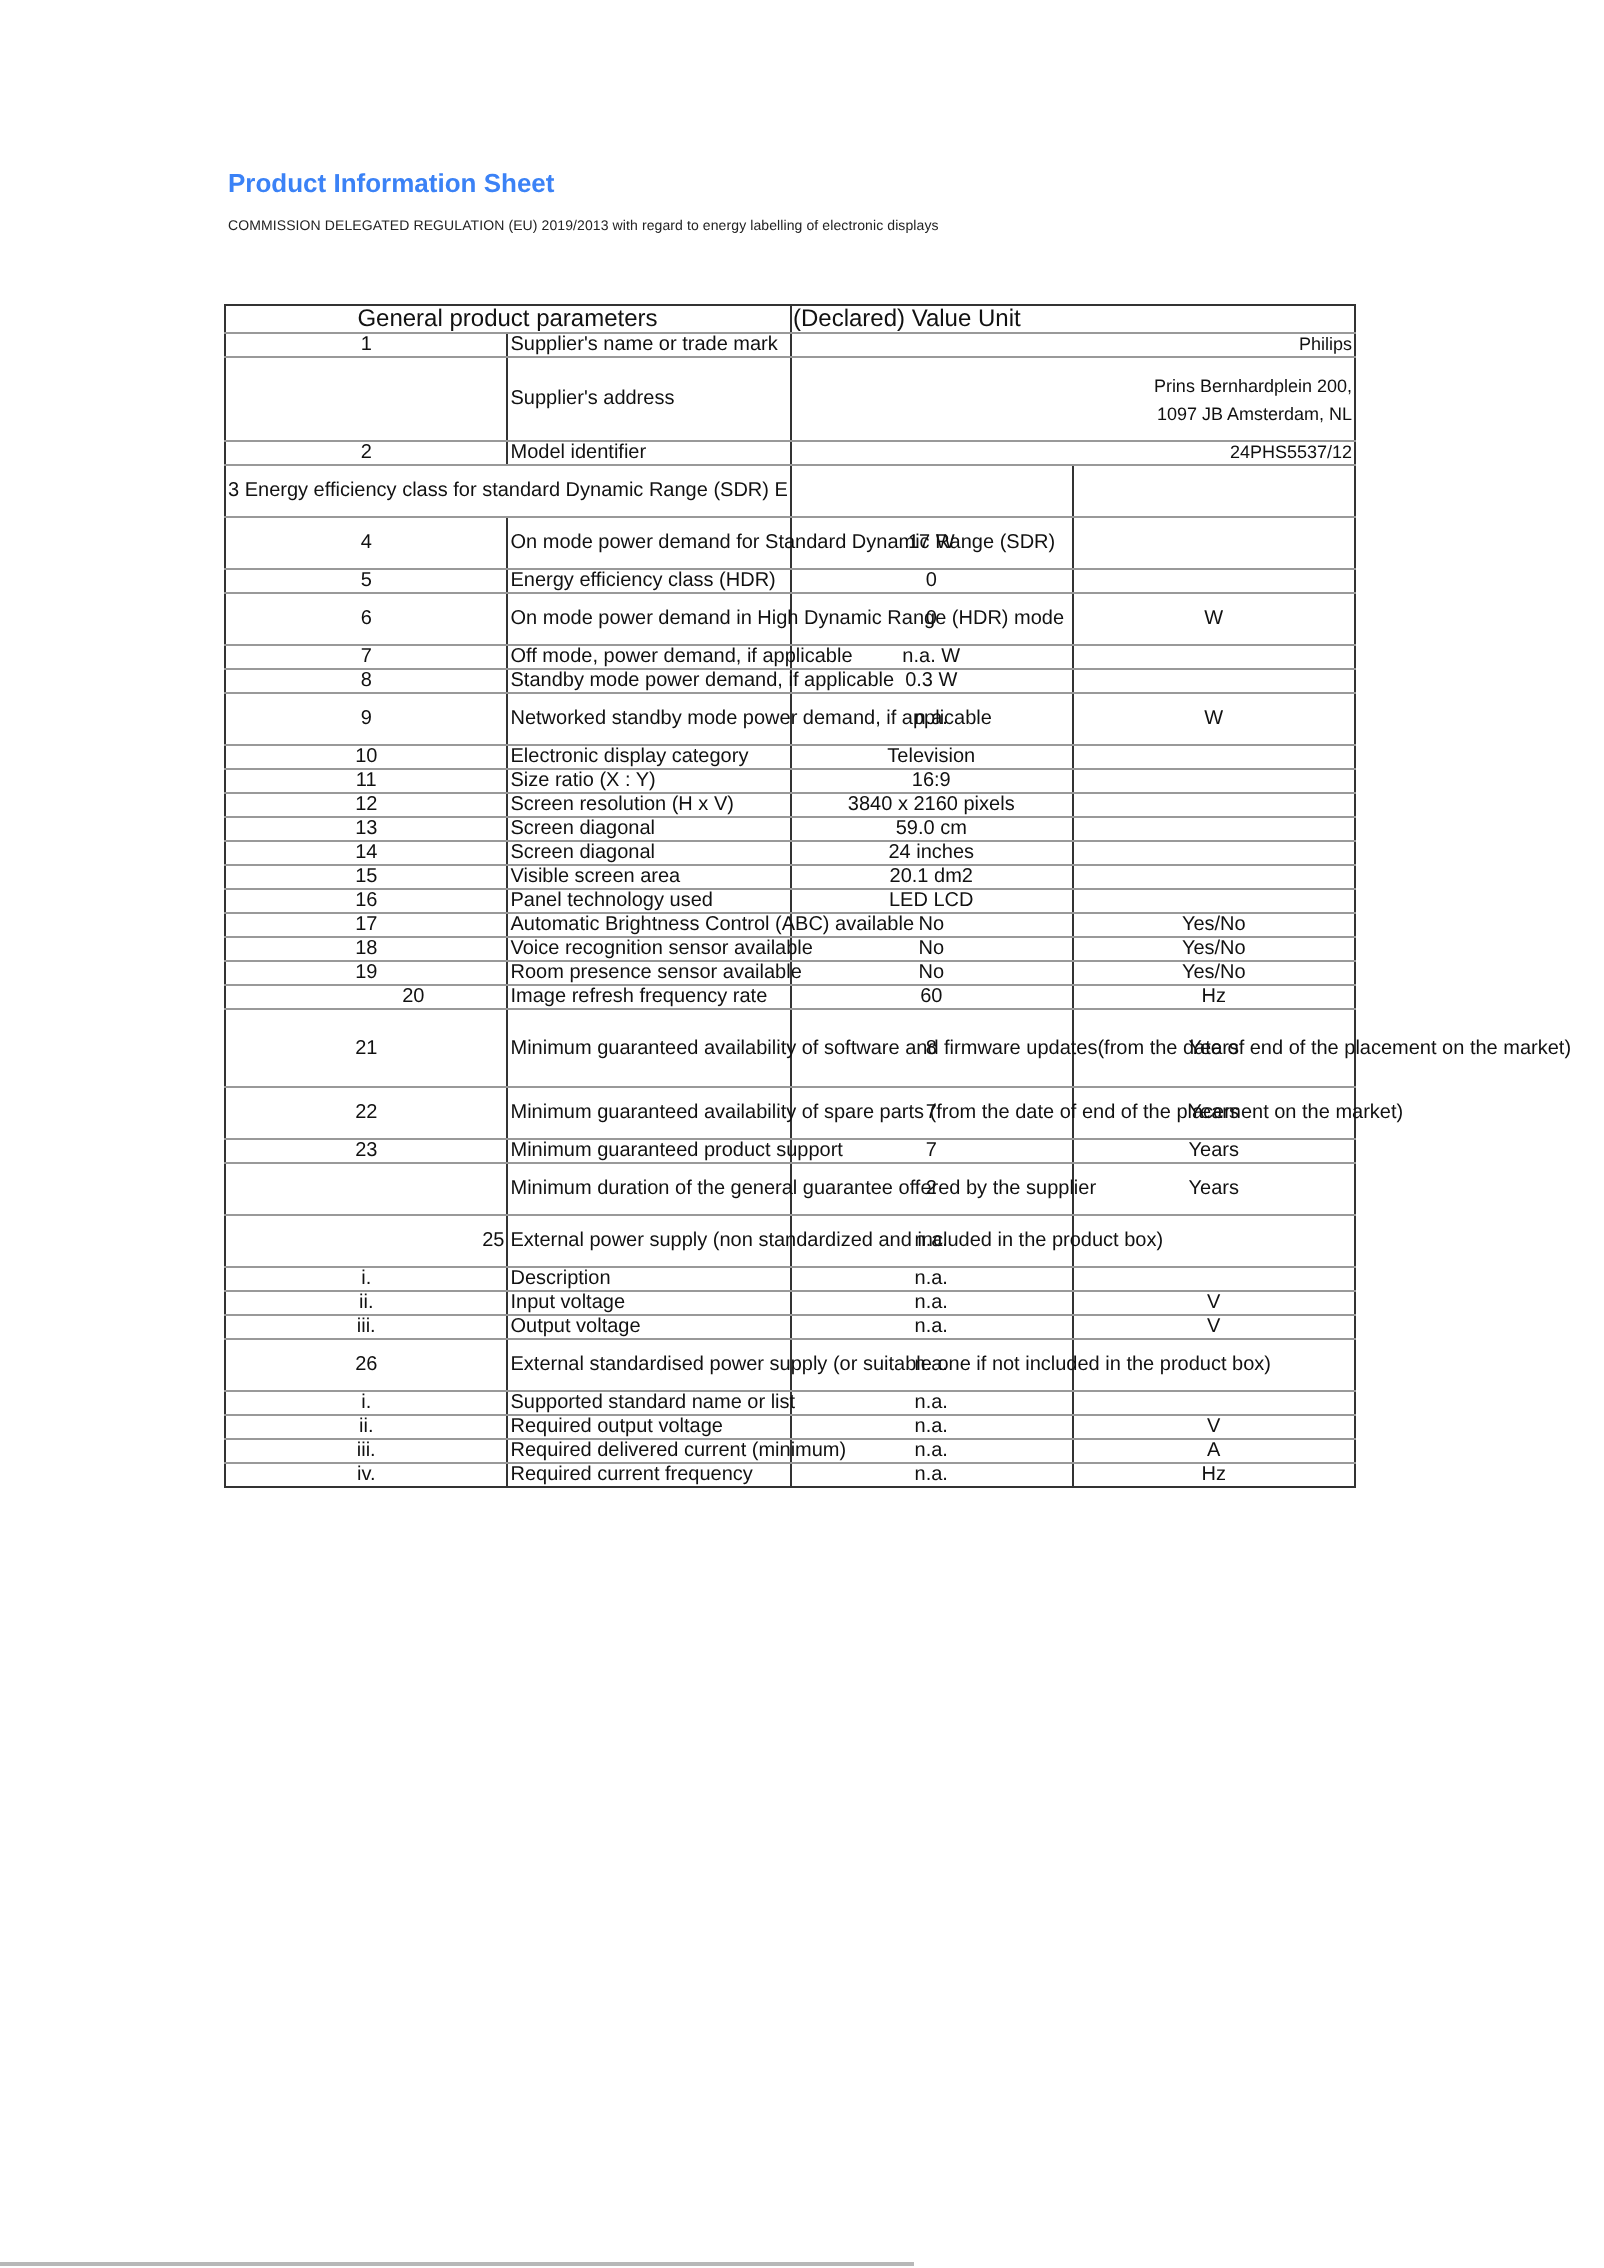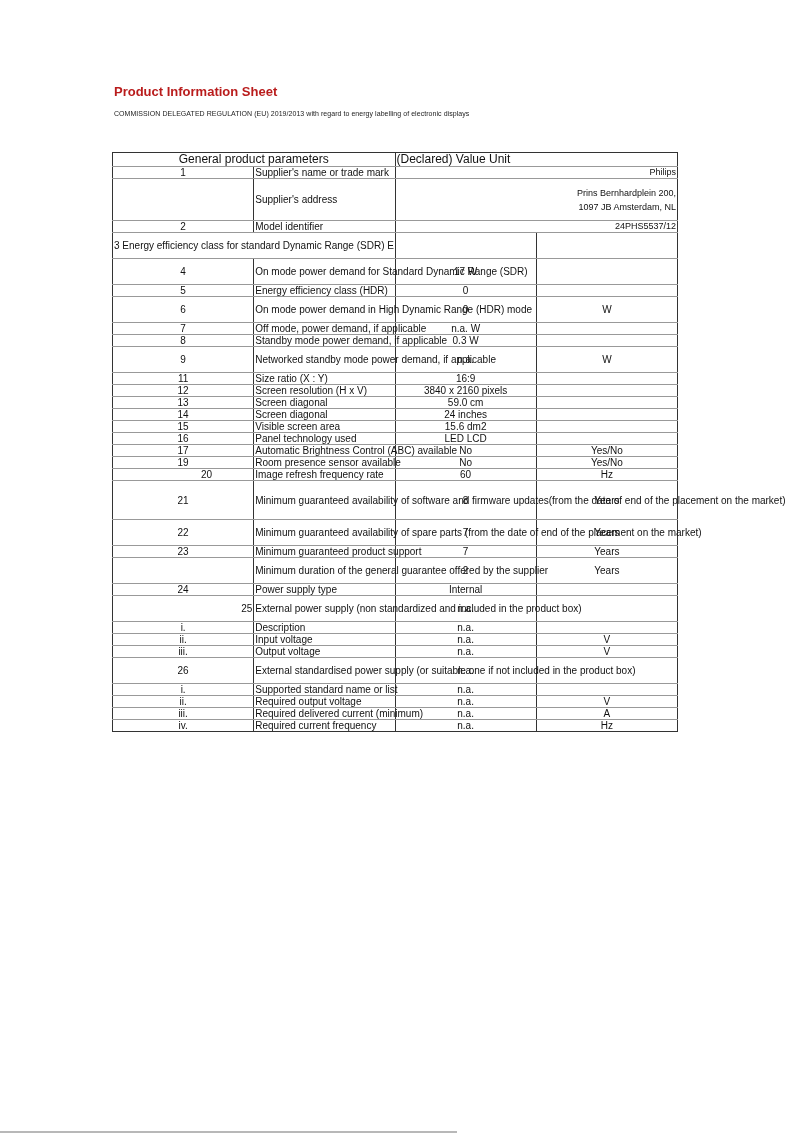--- a/index.html
+++ b/index.html
@@ -1,18 +1,18 @@
 <!DOCTYPE html>
 <html><head>
 <meta charset="utf-8">
 <style>
   html, body { margin:0; padding:0; background:#ffffff; }
   body { width:802px; height:1134px; position:relative; overflow:hidden;
          font-family:"Liberation Sans", sans-serif; color:#111; }
-  .title { position:absolute; left:114px; top:84px; font-size:13px; font-weight:bold; color:#b91c1c; }
+  .title { position:absolute; left:114px; top:84px; font-size:13px; font-weight:bold; color:#3b82f6; }
   .subtitle { position:absolute; left:114px; top:110px; font-size:7px; color:#222; letter-spacing:0.05px; }
   table.sheet { position:absolute; left:112px; top:152px; width:566px; border-collapse:collapse;
                 font-size:10px; table-layout:fixed; }
   table.sheet td { border-top:1px solid #999; border-bottom:1px solid #999; padding:0 1px; line-height:11px;
                    vertical-align:middle; white-space:nowrap; overflow:visible; }
   td.c-num { width:41px; text-align:center; border-left:1px solid #333; border-right:1px solid #333; }
   td.c-desc { width:293px; text-align:left; border-right:1px solid #333; white-space:normal; }
   td.c-val { width:148px; text-align:center; border-right:1px solid #333; }
   td.c-unit { width:74px; text-align:center; border-right:1px solid #333; }
   tr.hdr td { font-size:12px; height:13px; border-top:1px solid #333; }
@@ -86,20 +86,26 @@
         <td class="c-val">0.3 W</td>
         <td class="c-unit"></td>
       </tr>
       <tr>
         <td class="c-num" style="height: 25px;">9</td>
         <td class="c-desc">Networked standby mode power demand, if applicable</td>
         <td class="c-val">n.a.</td>
         <td class="c-unit">W</td>
       </tr>
       <tr>
+        <td class="c-num" style="height: 11px;">10</td>
+        <td class="c-desc">Electronic display category</td>
+        <td class="c-val">Television</td>
+        <td class="c-unit"></td>
+      </tr>
+      <tr>
         <td class="c-num" style="height: 11px;">11</td>
         <td class="c-desc">Size ratio (X : Y)</td>
         <td class="c-val">16:9</td>
         <td class="c-unit"></td>
       </tr>
       <tr>
         <td class="c-num" style="height: 11px;">12</td>
         <td class="c-desc">Screen resolution (H x V)</td>
         <td class="c-val">3840 x 2160 pixels</td>
         <td class="c-unit"></td>
@@ -112,36 +118,42 @@
       </tr>
       <tr>
         <td class="c-num" style="height: 11px;">14</td>
         <td class="c-desc">Screen diagonal</td>
         <td class="c-val">24 inches</td>
         <td class="c-unit"></td>
       </tr>
       <tr>
         <td class="c-num" style="height: 11px;">15</td>
         <td class="c-desc">Visible screen area</td>
-        <td class="c-val">15.6 dm2</td>
+        <td class="c-val">20.1 dm2</td>
         <td class="c-unit"></td>
       </tr>
       <tr>
         <td class="c-num" style="height: 11px;">16</td>
         <td class="c-desc">Panel technology used</td>
         <td class="c-val">LED LCD</td>
         <td class="c-unit"></td>
       </tr>
       <tr>
         <td class="c-num" style="height: 11px;">17</td>
         <td class="c-desc">Automatic Brightness Control (ABC) available</td>
         <td class="c-val">No</td>
         <td class="c-unit">Yes/No</td>
       </tr>
       <tr>
+        <td class="c-num" style="height: 11px;">18</td>
+        <td class="c-desc">Voice recognition sensor available</td>
+        <td class="c-val">No</td>
+        <td class="c-unit">Yes/No</td>
+      </tr>
+      <tr>
         <td class="c-num" style="height: 11px;">19</td>
         <td class="c-desc">Room presence sensor available</td>
         <td class="c-val">No</td>
         <td class="c-unit">Yes/No</td>
       </tr>
       <tr>
         <td class="c-num" style="height: 11px; padding-left: 48px;">20</td>
         <td class="c-desc">Image refresh frequency rate</td>
         <td class="c-val">60</td>
         <td class="c-unit">Hz</td>
@@ -164,26 +176,20 @@
         <td class="c-val">7</td>
         <td class="c-unit">Years</td>
       </tr>
       <tr>
         <td class="c-num" style="height: 25px;"></td>
         <td class="c-desc">Minimum duration of the general guarantee offered by the supplier</td>
         <td class="c-val">2</td>
         <td class="c-unit">Years</td>
       </tr>
       <tr>
-        <td class="c-num" style="height: 11px;">24</td>
-        <td class="c-desc">Power supply type</td>
-        <td class="c-val">Internal</td>
-        <td class="c-unit"></td>
-      </tr>
-      <tr>
         <td class="c-num" style="height: 25px; text-align: right;">25</td>
         <td class="c-desc">External power supply (non standardized and included in the product box)</td>
         <td class="c-val">n.a.</td>
         <td class="c-unit"></td>
       </tr>
       <tr>
         <td class="c-num" style="height: 11px;">i.</td>
         <td class="c-desc">Description</td>
         <td class="c-val">n.a.</td>
         <td class="c-unit"></td>

